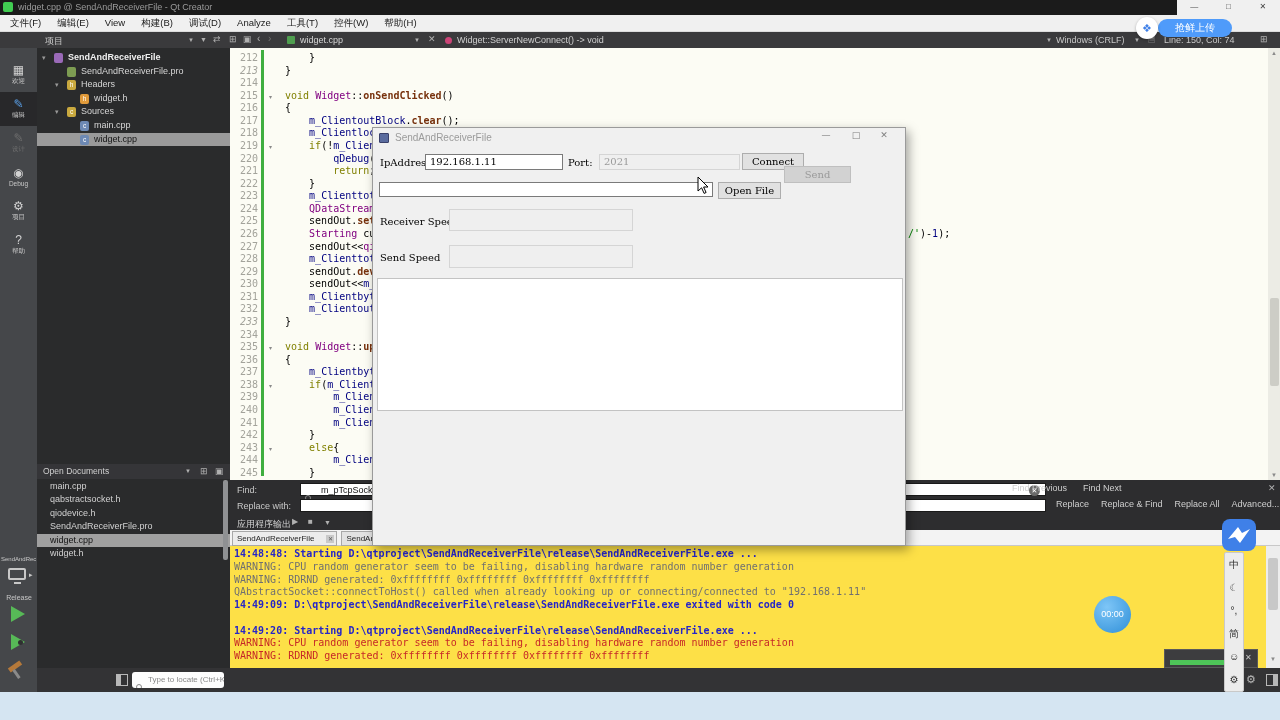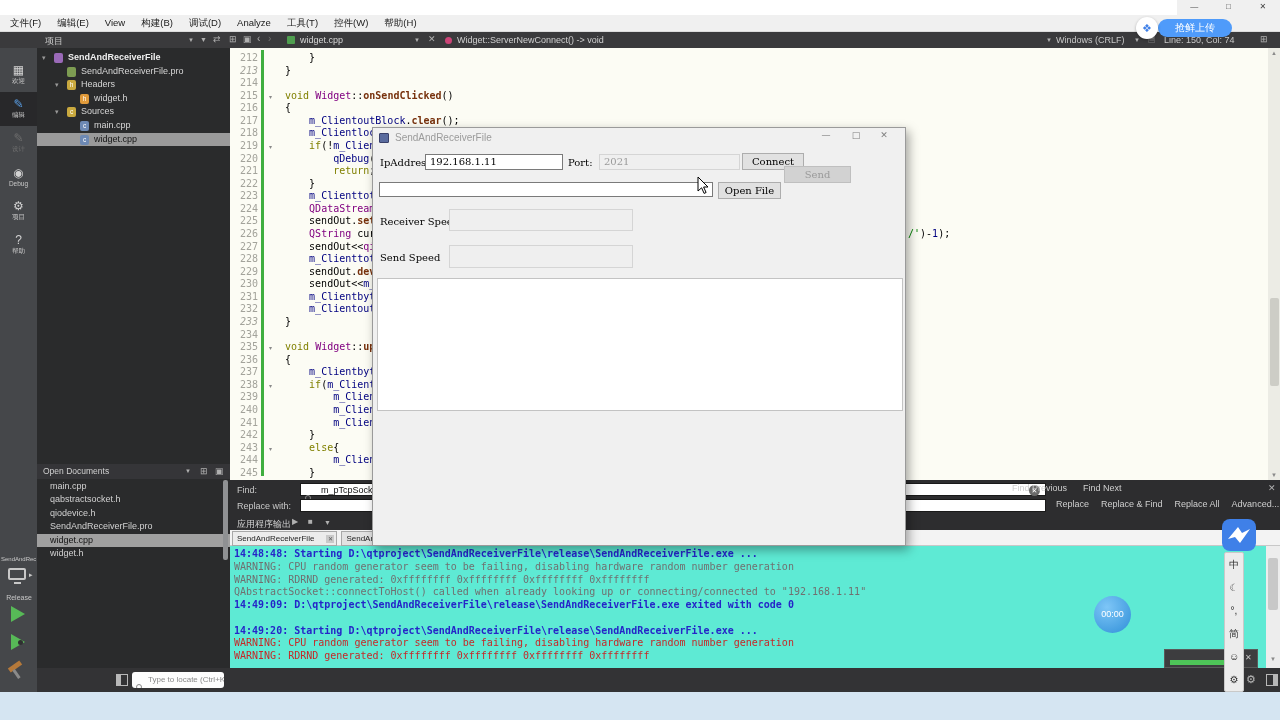--- a/index.html
+++ b/index.html
@@ -41,21 +41,21 @@
 .code-line{position:absolute;left:55px;white-space:pre;font:10px "DejaVu Sans Mono",monospace}
 .tok-p{color:#000}.tok-k{color:#808000}.tok-t{color:#800080}.tok-m{color:#000080}.tok-f{color:#77310c;font-weight:bold}.tok-s{color:#008000}.tok-n{color:#000080}
 
 #findbar{left:230px;top:480px;width:1050px;height:35px;background:#2d2d2f}
 .fb-label{position:absolute;font-size:9px;color:#c8c8c8}
 .fb-field{position:absolute;left:70px;width:746px;height:13px;background:#fff;border:1px solid #1a1a1a}
 .fb-btn{font-size:9px;color:#cfcfcf;white-space:nowrap}
 #outputheader{left:230px;top:515px;width:1050px;height:15px;background:#2d2d2f}
 #tabstrip{left:230px;top:530px;width:1050px;height:16px;background:#f3f3f3;border-bottom:1px solid #c8c8c8}
 .otab{position:absolute;top:1px;height:15px;background:#e2e2e2;border:1px solid #a8a8a8;font-size:8px;color:#222;line-height:13px;padding:0 4px;white-space:nowrap}
-#outputarea{left:230px;top:546px;width:1050px;height:122px;background:#5eead4;overflow:hidden}
+#outputarea{left:230px;top:546px;width:1050px;height:122px;background:#fde047;overflow:hidden}
 .out-line{position:absolute;left:4px;white-space:pre;font:10px "DejaVu Sans Mono",monospace}
 .out-info{color:#2525c8;font-weight:bold}.out-plain{color:#707070}.out-error{color:#c62828}
 
 #statusbar{left:0;top:668px;width:1280px;height:24px;background:#333335}
 #panes{position:absolute;left:228px;top:0;height:24px;display:flex;align-items:center}
 .pane{padding:0 8px;font-size:8.5px;color:#d0d0d0;line-height:24px;white-space:nowrap;display:flex;align-items:center;gap:3px}
 .pane.active{background:#56565a}
 .badge{background:#5f6b76;color:#fff;font-size:7px;border-radius:2px;padding:0 3px;line-height:9px}
 
 #taskbar{left:0;top:692px;width:1280px;height:28px;background:#d5e5f2}
@@ -72,20 +72,24 @@
 #sogou{left:1224px;top:552px;width:20px;height:140px;background:#ececec;border:1px solid #c9c9c9;border-radius:2px;z-index:60;display:flex;flex-direction:column;align-items:center;justify-content:space-around}
 .ime-item{font-size:10px;color:#2e2e2e;line-height:1}
 .scrolltrack{background:#ecece5}
 .scrollhandle{background:#cdcdc6;border-radius:2px}
 </style>
 </head>
 <body>
 
 <div id="stage">
 
+  <div class="a" id="titlebar">
+    <div class="a" style="left:3px;top:2px;width:10px;height:10px;background:#41cd52;border-radius:2px"></div>
+    <div class="a" style="left:18px;top:2px;font-size:9px;color:#9a9a9a;white-space:nowrap">widget.cpp @ SendAndReceiverFile - Qt Creator</div>
+  </div>
   <div class="a" id="caption">
     <div class="capbtn">—</div>
     <div class="capbtn">□</div>
     <div class="capbtn">✕</div>
   </div>
 
   <div class="a" id="menubar">
       <div class="menu-item">文件(F)</div>
       <div class="menu-item">编辑(E)</div>
       <div class="menu-item">View</div>
@@ -242,21 +246,21 @@
         <div class="code-line" style="top: 117.13px;"><span class="tok-p">        </span><span class="tok-k">return</span><span class="tok-p">;</span></div>
         <div class="lnum" style="top: 129.7px;">222</div>
         <div class="code-line" style="top: 129.7px;"><span class="tok-p">    }</span></div>
         <div class="lnum" style="top: 142.27px;">223</div>
         <div class="code-line" style="top: 142.27px;"><span class="tok-p">    </span><span class="tok-m">m_Clienttota</span></div>
         <div class="lnum" style="top: 154.84px;">224</div>
         <div class="code-line" style="top: 154.84px;"><span class="tok-p">    </span><span class="tok-t">QDataStream</span><span class="tok-p"> </span></div>
         <div class="lnum" style="top: 167.41px;">225</div>
         <div class="code-line" style="top: 167.41px;"><span class="tok-p">    sendOut.</span><span class="tok-f">setV</span></div>
         <div class="lnum" style="top: 179.98px;">226</div>
-        <div class="code-line" style="top: 179.98px;"><span class="tok-p">    </span><span class="tok-t">QString</span><span class="tok-p"> curr</span></div>
+        <div class="code-line" style="top: 179.98px;"><span class="tok-p">    </span><span class="tok-t">Starting</span><span class="tok-p"> curr</span></div>
         <div class="lnum" style="top: 192.55px;">227</div>
         <div class="code-line" style="top: 192.55px;"><span class="tok-p">    sendOut&lt;&lt;</span><span class="tok-t">qin</span></div>
         <div class="lnum" style="top: 205.12px;">228</div>
         <div class="code-line" style="top: 205.12px;"><span class="tok-p">    </span><span class="tok-m">m_Clienttota</span></div>
         <div class="lnum" style="top: 217.69px;">229</div>
         <div class="code-line" style="top: 217.69px;"><span class="tok-p">    sendOut.</span><span class="tok-f">devi</span></div>
         <div class="lnum" style="top: 230.26px;">230</div>
         <div class="code-line" style="top: 230.26px;"><span class="tok-p">    sendOut&lt;&lt;</span><span class="tok-m">m_C</span></div>
         <div class="lnum" style="top: 242.83px;">231</div>
         <div class="code-line" style="top: 242.83px;"><span class="tok-p">    </span><span class="tok-m">m_Clientbyte</span></div>

